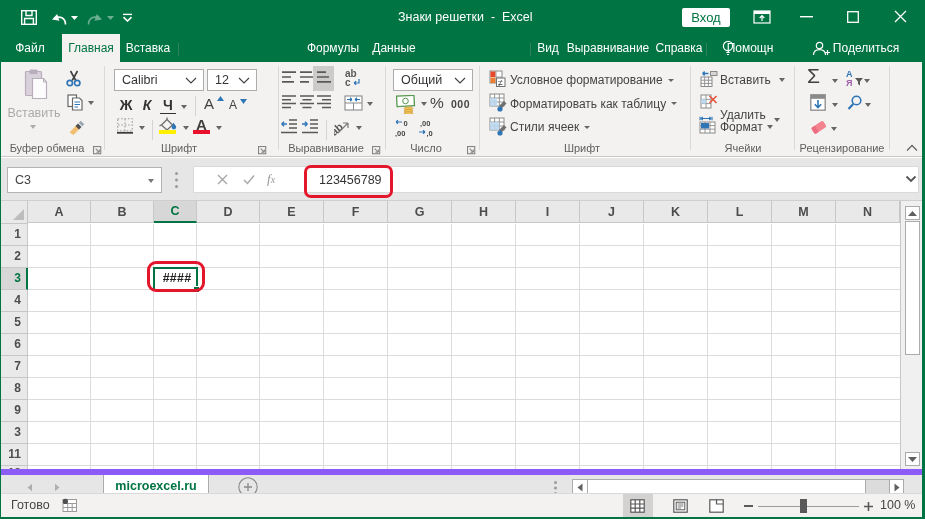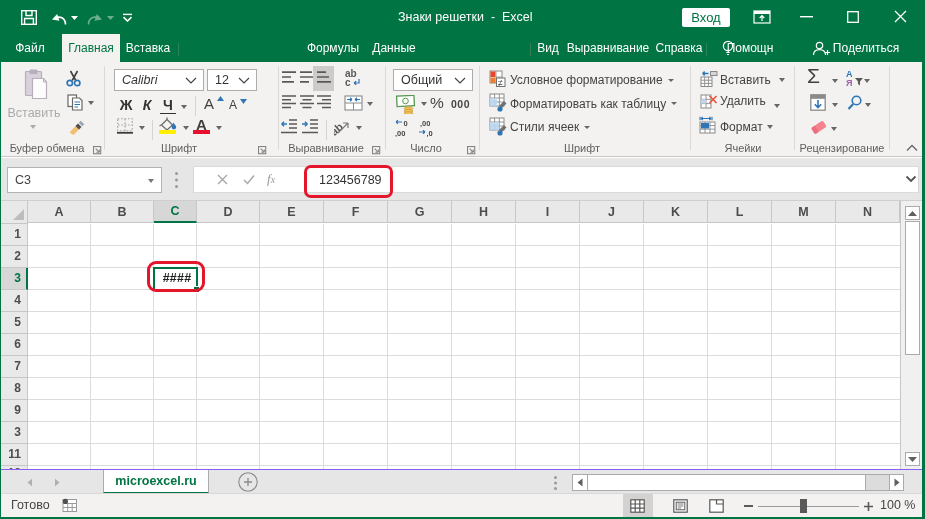--- a/index.html
+++ b/index.html
@@ -25,21 +25,21 @@
 
 #fbar { position:absolute; left:1px; top:158px; width:921px; height:43px; background:#E6E6E6; border-bottom:1px solid #D0CECE; }
 #namebox { position:absolute; left:6px; top:9px; width:155px; height:26px; background:#fff; border:1px solid #B5B2B0; font-size:12.5px; color:#444; line-height:24px; padding-left:7px; }
 #fxwhite { position:absolute; left:192px; top:8px; width:726px; height:27px; background:#fff; border:1px solid #DADADA; }
 
 #grid { position:absolute; left:0px; top:201px; width:922px; height:268px; background:#fff; }
 .colh { position:absolute; top:0; height:22px; background:#E9E9E9; border-right:1px solid #C7C7C7; border-bottom:1px solid #C7C7C7; text-align:center; font-size:12.5px; color:#4d4d4d; line-height:22px; font-weight:bold; letter-spacing:0; }
 .rowh { position:absolute; left:0; width:28px; height:22px; background:#E9E9E9; border-right:1px solid #C7C7C7; border-bottom:1px solid #C7C7C7; text-align:right; font-size:12px; color:#4d4d4d; line-height:21px; padding-right:6px; font-weight:bold; }
 .vline { position:absolute; top:23px; width:1px; background:#DCDCDC; height:245px; }
 
-#sheetbar { position:absolute; left:1px; top:469px; width:921px; height:24px; background:#E6E6E6; border-top:1px solid #8b5cf6; }
+#sheetbar { position:absolute; left:1px; top:469px; width:921px; height:24px; background:#E6E6E6; border-top:6px solid #8b5cf6; }
 #activetab { position:absolute; left:102px; top:0px; width:106px; height:24px; background:#fff; border-left:1px solid #ABABAB; border-right:1px solid #ABABAB; border-bottom:2px solid #007442; color:#007442; font-weight:bold; font-size:12.5px; text-align:center; line-height:22px; }
 
 #statusbar { position:absolute; left:1px; top:493px; width:921px; height:24px; background:#F3F2F1; border-top:1px solid #DBD9D7; }
 
 #brd-l { position:absolute; left:0; top:34px; width:1px; height:485px; background:#007442; }
 #brd-r { position:absolute; left:922px; top:34px; width:3px; height:485px; background:#007442; }
 #brd-b { position:absolute; left:0; top:517px; width:925px; height:2px; background:#007442; }
 .redbox { position:absolute; border:3px solid #E3162C; border-radius:7px; }
 </style>
 </head>
@@ -151,21 +151,21 @@
   <svg class="abs" style="left:67px;top:56px" width="17" height="17" viewBox="0 0 17 17">
     <path d="M1.5 14.5 L8 7.5 L11.5 11 L5.5 17 Z" fill="#F2BE70"></path>
     <path d="M7.5 8 L10 5.5 L13.5 9 L11 11.5 Z" fill="#4F4F4F"></path>
     <path d="M10.8 4.8 L12.8 2.8 L16.2 6.2 L14.2 8.2 Z" fill="#9AA5B2"></path>
   </svg>
   <svg class="launcher" style="left:92px;top:84px" width="10" height="10" viewBox="0 0 10 10">
     <rect x="0.6" y="0.6" width="8" height="8" fill="none" stroke="#838383" stroke-width="1.2"></rect>
     <path d="M3 3 L7 7 M7 7 V3.8 M7 7 H3.8" fill="none" stroke="#838383" stroke-width="1.2"></path>
   </svg>
 
-  <div class="combo" style="left:113px;top:7px;width:90px;height:22px;line-height:20px;padding-left:7px;font-style:italic;">Calibri
+  <div class="combo" style="left:113px;top:7px;width:90px;height:22px;line-height:20px;padding-left:7px;">Calibri
     <svg class="abs" style="right:6px;top:7px" width="12" height="7" viewBox="0 0 12 7">
           <path d="M1 1 L6 6 L11 1" fill="none" stroke="#444" stroke-width="1.2"></path>
         </svg>
   </div>
   <div class="combo" style="left:206px;top:7px;width:50px;height:22px;line-height:20px;padding-left:7px;">12
     <svg class="abs" style="right:6px;top:7px" width="12" height="7" viewBox="0 0 12 7">
           <path d="M1 1 L6 6 L11 1" fill="none" stroke="#444" stroke-width="1.2"></path>
         </svg>
   </div>
   <div class="abs" style="left:117px;top:35px;width:16px;font-size:14px;font-weight:bold;color:#333;text-align:center;">Ж</div>
@@ -314,21 +314,21 @@
     <rect x="1" y="7" width="11" height="9.5" fill="#fff" stroke="#8A8A8A" stroke-width="1"></rect>
     <path d="M1 10.2 h11 M1 13.4 h11 M4.7 7 v9.5 M8.4 7 v9.5" stroke="#8A8A8A" stroke-width="0.9"></path>
   </svg>
   <div class="rtext abs" style="left:719px;top:11px;display:flex;align-items:center;gap:8px;">Вставить<span class="dda"></span></div>
   <svg class="abs" style="left:699px;top:31px" width="18" height="17" viewBox="0 0 18 17">
     <rect x="1" y="2" width="10" height="13" fill="#fff" stroke="#8A8A8A" stroke-width="1"></rect>
     <path d="M1 6.3 h10 M1 10.6 h10 M6 2 v13" stroke="#8A8A8A" stroke-width="0.9"></path>
     <rect x="1" y="6.3" width="5" height="4.3" fill="#BDD7EE"></rect>
     <path d="M9.5 3 L16.5 10 M16.5 3 L9.5 10" stroke="#E8553E" stroke-width="1.7"></path>
   </svg>
-  <div class="rtext abs" style="left:719px;top:32px;display:flex;align-items:flex-end;gap:8px;">Удалить<span class="dda"></span></div>
+  <div class="rtext abs" style="left:719px;top:46px;display:flex;align-items:flex-end;gap:8px;">Удалить<span class="dda"></span></div>
   <svg class="abs" style="left:698px;top:54px" width="18" height="18" viewBox="0 0 18 18">
     <path d="M2 2.5 h10 M2 2.5 l1.8-1.5 M2 2.5 l1.8 1.5 M12 2.5 l-1.8-1.5 M12 2.5 l-1.8 1.5 M1 0.8 v3.4 M13 0.8 v3.4" stroke="#2E75B6" stroke-width="1.1" fill="none"></path>
     <rect x="1" y="6" width="15" height="11" fill="#fff" stroke="#8A8A8A" stroke-width="1"></rect>
     <path d="M1 9.6 h15 M1 13.2 h15 M6 6 v11 M11 6 v11" stroke="#8A8A8A" stroke-width="0.9"></path>
     <rect x="2" y="7" width="8" height="5.5" fill="#2E75B6"></rect>
   </svg>
   <div class="rtext abs" style="left:719px;top:58px;display:flex;align-items:center;gap:4px;">Формат<span class="dda"></span></div>
 
   <div class="abs" style="left:806px;top:2px;font-size:21px;color:#404040;">Σ</div>
   <div class="dda abs" style="left:831px;top:17px;"></div>

